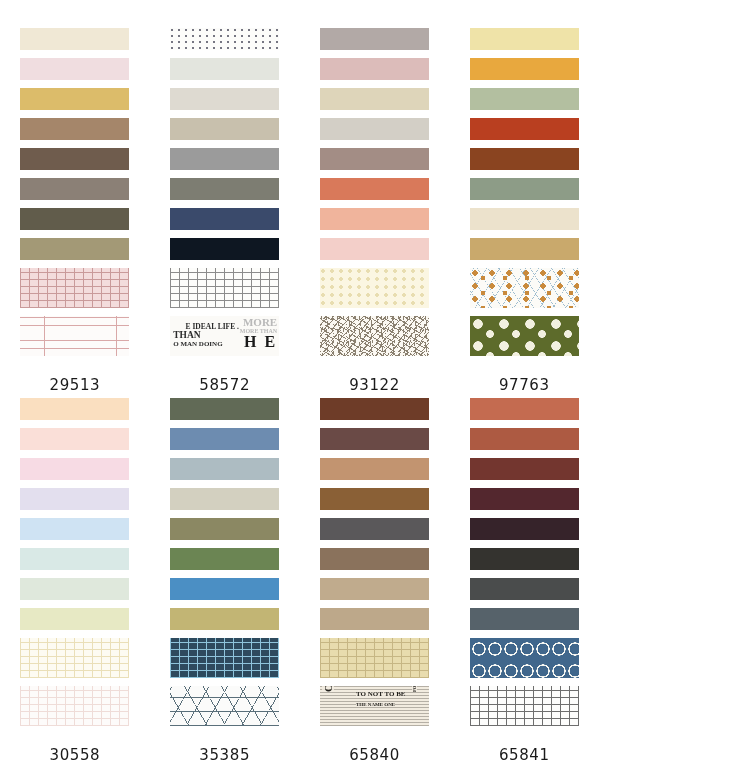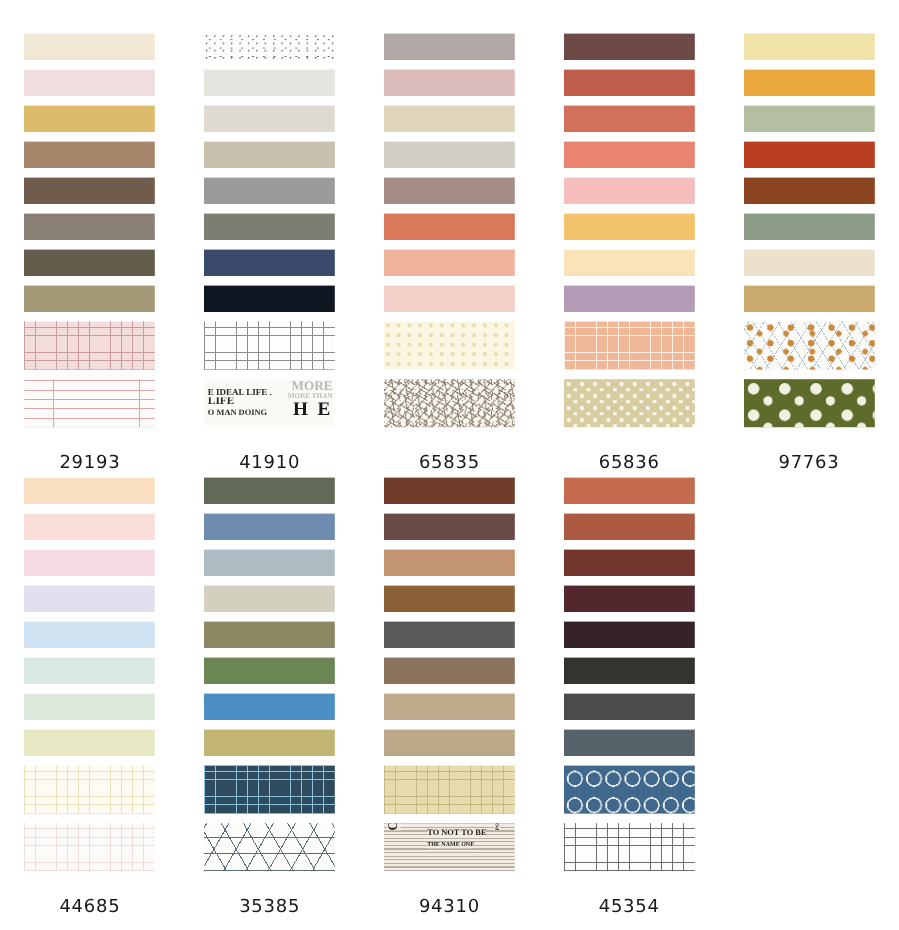--- a/index.html
+++ b/index.html
@@ -88,77 +88,62 @@
           <div class="tape" style="background: rgb(165, 134, 106);"></div>
           <div class="tape" style="background: rgb(111, 92, 77);"></div>
           <div class="tape" style="background: rgb(139, 128, 118);"></div>
           <div class="tape" style="background: rgb(97, 92, 75);"></div>
           <div class="tape" style="background: rgb(163, 153, 118);"></div>
           <div class="tape tall" style="background: repeating-linear-gradient(0deg, rgb(201, 154, 154) 0px, rgb(201, 154, 154) 0.7px, transparent 0.7px, transparent 7px), repeating-linear-gradient(90deg, rgb(201, 154, 154) 0px, rgb(201, 154, 154) 0.7px, transparent 0.7px, transparent 9px), rgb(243, 220, 220);"></div>
           <div class="tape tall" style="background: repeating-linear-gradient(0deg, transparent 0px, transparent 7px, rgb(217, 168, 168) 7px, rgb(217, 168, 168) 7.8px), rgb(253, 251, 250);">
             <div class="pat" style="background: linear-gradient(90deg, transparent 0px, transparent 22%, rgb(217, 168, 168) 22%, rgb(217, 168, 168) calc(22% + 1px), transparent calc(22% + 1px), transparent 88%, rgb(217, 168, 168) 88%, rgb(217, 168, 168) calc(88% + 1px), transparent calc(88% + 1px), transparent 100%);"></div>
           </div>
         </div>
-        <div class="sku-label">29193</div>
+        <div class="sku-label">29513</div>
       </div>
       <div class="swatch-col">
         <div class="tape-stack">
           <div class="tape" style="background: radial-gradient(circle at 2px 2px, rgb(107, 107, 120) 0.7px, transparent 0.8px) 0px 0px / 7px 6px, radial-gradient(circle at 5px 5px, rgb(107, 107, 120) 0.6px, transparent 0.7px) 0px 0px / 9px 7px, rgb(252, 252, 250);"></div>
           <div class="tape" style="background: rgb(227, 229, 222);"></div>
           <div class="tape" style="background: rgb(222, 218, 209);"></div>
           <div class="tape" style="background: rgb(200, 192, 173);"></div>
           <div class="tape" style="background: rgb(155, 155, 155);"></div>
           <div class="tape" style="background: rgb(125, 125, 114);"></div>
           <div class="tape" style="background: rgb(58, 74, 107);"></div>
           <div class="tape" style="background: rgb(14, 23, 34);"></div>
           <div class="tape tall" style="background: repeating-linear-gradient(0deg, rgb(140, 140, 140) 0px, rgb(140, 140, 140) 0.7px, transparent 0.7px, transparent 7px), repeating-linear-gradient(90deg, rgb(140, 140, 140) 0px, rgb(140, 140, 140) 0.7px, transparent 0.7px, transparent 9px), rgb(253, 253, 251);"></div>
           <div class="tape tall" style="background: rgb(251, 250, 247);">
             <div class="newsprint" style="padding-left: 3px; color: rgb(42, 42, 42);">
-              <div class="np-line" style="font-size: 7.5px; font-weight: bold; width: 62%;">E IDEAL LIFE .</div>
-              <div class="np-line" style="font-size: 9.5px; font-weight: bold; width: 62%;">LIFE</div>
+              <div class="np-line" style="font-size: 7.5px; font-weight: bold; width: 62%; text-align: right;">E IDEAL LIFE .</div>
+              <div class="np-line" style="font-size: 9.5px; font-weight: bold; width: 62%;">THAN</div>
               <div class="np-line" style="font-size: 7px; font-weight: bold; width: 62%;">O MAN DOING</div>
               <div class="np-big" style="width: 38%;">
                 <div style="font-size: 11px; color: rgb(185, 185, 185); letter-spacing: 0px;">MORE</div>
                 <div style="font-size: 6px; color: rgb(185, 185, 185); letter-spacing: 0px;">MORE THAN</div>
                 <div style="font-size: 16px; color: rgb(26, 26, 26); letter-spacing: 2px;">H E</div>
               </div>
             </div>
           </div>
         </div>
-        <div class="sku-label">41910</div>
+        <div class="sku-label">58572</div>
       </div>
       <div class="swatch-col">
         <div class="tape-stack">
           <div class="tape" style="background: rgb(178, 169, 166);"></div>
           <div class="tape" style="background: rgb(220, 188, 186);"></div>
           <div class="tape" style="background: rgb(222, 213, 186);"></div>
           <div class="tape" style="background: rgb(211, 207, 198);"></div>
           <div class="tape" style="background: rgb(163, 141, 133);"></div>
           <div class="tape" style="background: rgb(217, 121, 90);"></div>
           <div class="tape" style="background: rgb(240, 180, 156);"></div>
           <div class="tape" style="background: rgb(243, 207, 201);"></div>
           <div class="tape tall" style="background: radial-gradient(circle at 3px 3px, rgb(232, 221, 176) 1.6px, transparent 1.8px) 0px 0px / 9px 8px, rgb(251, 246, 226);"></div>
           <div class="tape tall" style="background: repeating-linear-gradient(32deg, rgb(138, 128, 112) 0px, rgb(138, 128, 112) 0.9px, transparent 0.9px, transparent 5px) 0px 0px / 13px 9px, repeating-linear-gradient(-48deg, rgb(138, 128, 112) 0px, rgb(138, 128, 112) 0.9px, transparent 0.9px, transparent 5.5px) 4px 3px / 15px 11px, repeating-linear-gradient(80deg, rgb(138, 128, 112) 0px, rgb(138, 128, 112) 0.8px, transparent 0.8px, transparent 6px) 2px 0px / 11px 13px, rgb(251, 248, 242);"></div>
         </div>
-        <div class="sku-label">65835</div>
-      </div>
-      <div class="swatch-col">
-        <div class="tape-stack">
-          <div class="tape" style="background: rgb(110, 74, 70);"></div>
-          <div class="tape" style="background: rgb(191, 92, 74);"></div>
-          <div class="tape" style="background: rgb(210, 112, 92);"></div>
-          <div class="tape" style="background: rgb(232, 132, 112);"></div>
-          <div class="tape" style="background: rgb(245, 189, 187);"></div>
-          <div class="tape" style="background: rgb(242, 195, 106);"></div>
-          <div class="tape" style="background: rgb(251, 227, 184);"></div>
-          <div class="tape" style="background: rgb(180, 156, 183);"></div>
-          <div class="tape tall" style="background: repeating-linear-gradient(0deg, rgb(252, 239, 230) 0px, rgb(252, 239, 230) 0.7px, transparent 0.7px, transparent 7px), repeating-linear-gradient(90deg, rgb(252, 239, 230) 0px, rgb(252, 239, 230) 0.7px, transparent 0.7px, transparent 9px), rgb(239, 183, 149);"></div>
-          <div class="tape tall" style="background: radial-gradient(circle at 4px 4px, rgb(251, 248, 238) 1.7px, transparent 1.9px) 0px 0px / 11px 10px, radial-gradient(circle at 9.5px 9px, rgb(251, 248, 238) 1.7px, transparent 1.9px) 0px 0px / 11px 10px, rgb(216, 205, 161);"></div>
-        </div>
-        <div class="sku-label">65836</div>
+        <div class="sku-label">93122</div>
       </div>
       <div class="swatch-col">
         <div class="tape-stack">
           <div class="tape" style="background: rgb(239, 227, 168);"></div>
           <div class="tape" style="background: rgb(232, 168, 62);"></div>
           <div class="tape" style="background: rgb(179, 191, 160);"></div>
           <div class="tape" style="background: rgb(185, 63, 32);"></div>
           <div class="tape" style="background: rgb(138, 68, 32);"></div>
           <div class="tape" style="background: rgb(141, 156, 135);"></div>
           <div class="tape" style="background: rgb(236, 226, 204);"></div>
@@ -176,21 +161,21 @@
           <div class="tape" style="background: rgb(250, 223, 216);"></div>
           <div class="tape" style="background: rgb(247, 219, 228);"></div>
           <div class="tape" style="background: rgb(227, 223, 238);"></div>
           <div class="tape" style="background: rgb(207, 227, 243);"></div>
           <div class="tape" style="background: rgb(217, 233, 230);"></div>
           <div class="tape" style="background: rgb(223, 232, 220);"></div>
           <div class="tape" style="background: rgb(231, 233, 196);"></div>
           <div class="tape tall" style="background: repeating-linear-gradient(0deg, rgb(234, 223, 184) 0px, rgb(234, 223, 184) 0.7px, transparent 0.7px, transparent 7px), repeating-linear-gradient(90deg, rgb(234, 223, 184) 0px, rgb(234, 223, 184) 0.7px, transparent 0.7px, transparent 9px), rgb(253, 251, 242);"></div>
           <div class="tape tall" style="background: repeating-linear-gradient(0deg, rgb(239, 220, 216) 0px, rgb(239, 220, 216) 0.7px, transparent 0.7px, transparent 7px), repeating-linear-gradient(90deg, rgb(239, 220, 216) 0px, rgb(239, 220, 216) 0.7px, transparent 0.7px, transparent 9px), rgb(253, 251, 250);"></div>
         </div>
-        <div class="sku-label">44685</div>
+        <div class="sku-label">30558</div>
       </div>
       <div class="swatch-col">
         <div class="tape-stack">
           <div class="tape" style="background: rgb(97, 106, 86);"></div>
           <div class="tape" style="background: rgb(109, 140, 176);"></div>
           <div class="tape" style="background: rgb(173, 188, 194);"></div>
           <div class="tape" style="background: rgb(211, 208, 192);"></div>
           <div class="tape" style="background: rgb(139, 136, 99);"></div>
           <div class="tape" style="background: rgb(107, 133, 83);"></div>
           <div class="tape" style="background: rgb(75, 143, 196);"></div>
@@ -213,32 +198,32 @@
           <div class="tape tall" style="background: repeating-linear-gradient(0deg, rgb(198, 182, 132) 0px, rgb(198, 182, 132) 0.7px, transparent 0.7px, transparent 7px), repeating-linear-gradient(90deg, rgb(198, 182, 132) 0px, rgb(198, 182, 132) 0.7px, transparent 0.7px, transparent 9px), rgb(232, 220, 174);"></div>
           <div class="tape tall" style="background: rgb(242, 236, 224);">
             <div class="newsprint" style="color: rgb(34, 32, 28); align-content: flex-start; background: repeating-linear-gradient(0deg, rgba(40, 36, 30, 0.3) 0px, rgba(40, 36, 30, 0.3) 1px, transparent 1px, transparent 3px);">
               <div style="position: absolute; left: 2px; top: 6px; font-size: 11px; font-weight: bold; transform: rotate(-90deg); transform-origin: left top; white-space: nowrap; background: rgba(242, 236, 224, 0.85);">OVERALL</div>
               <div style="position: absolute; left: 36px; top: 4px; font-size: 7px; font-weight: bold; transform: none; transform-origin: left top; white-space: nowrap; background: rgba(242, 236, 224, 0.85);">TO NOT TO BE</div>
               <div style="position: absolute; left: 36px; top: 16px; font-size: 5px; font-weight: bold; transform: none; transform-origin: left top; white-space: nowrap; background: rgba(242, 236, 224, 0.85);">THE NAME ONE</div>
               <div style="position: absolute; left: 92px; top: 6px; font-size: 4.5px; font-weight: bold; transform: rotate(-90deg); transform-origin: left top; white-space: nowrap; background: rgba(242, 236, 224, 0.85);">PORTLAND</div>
             </div>
           </div>
         </div>
-        <div class="sku-label">94310</div>
+        <div class="sku-label">65840</div>
       </div>
       <div class="swatch-col">
         <div class="tape-stack">
           <div class="tape" style="background: rgb(196, 107, 80);"></div>
           <div class="tape" style="background: rgb(173, 90, 66);"></div>
           <div class="tape" style="background: rgb(115, 54, 47);"></div>
           <div class="tape" style="background: rgb(83, 39, 46);"></div>
           <div class="tape" style="background: rgb(54, 35, 42);"></div>
           <div class="tape" style="background: rgb(52, 51, 47);"></div>
           <div class="tape" style="background: rgb(74, 76, 76);"></div>
           <div class="tape" style="background: rgb(86, 98, 106);"></div>
           <div class="tape tall" style="background: radial-gradient(circle at 9px 11px, transparent 5.3px, rgb(244, 246, 242) 5.4px, rgb(244, 246, 242) 6.6px, transparent 6.7px) 0px 0px / 16px 22px, rgb(64, 103, 140);"></div>
           <div class="tape tall" style="background: repeating-linear-gradient(0deg, rgb(110, 110, 110) 0px, rgb(110, 110, 110) 0.7px, transparent 0.7px, transparent 7px), repeating-linear-gradient(90deg, rgb(110, 110, 110) 0px, rgb(110, 110, 110) 0.7px, transparent 0.7px, transparent 9px), rgb(253, 253, 252);"></div>
         </div>
-        <div class="sku-label">45354</div>
+        <div class="sku-label">65841</div>
       </div>
     </div>
 
 </div>
 
 </body></html>

